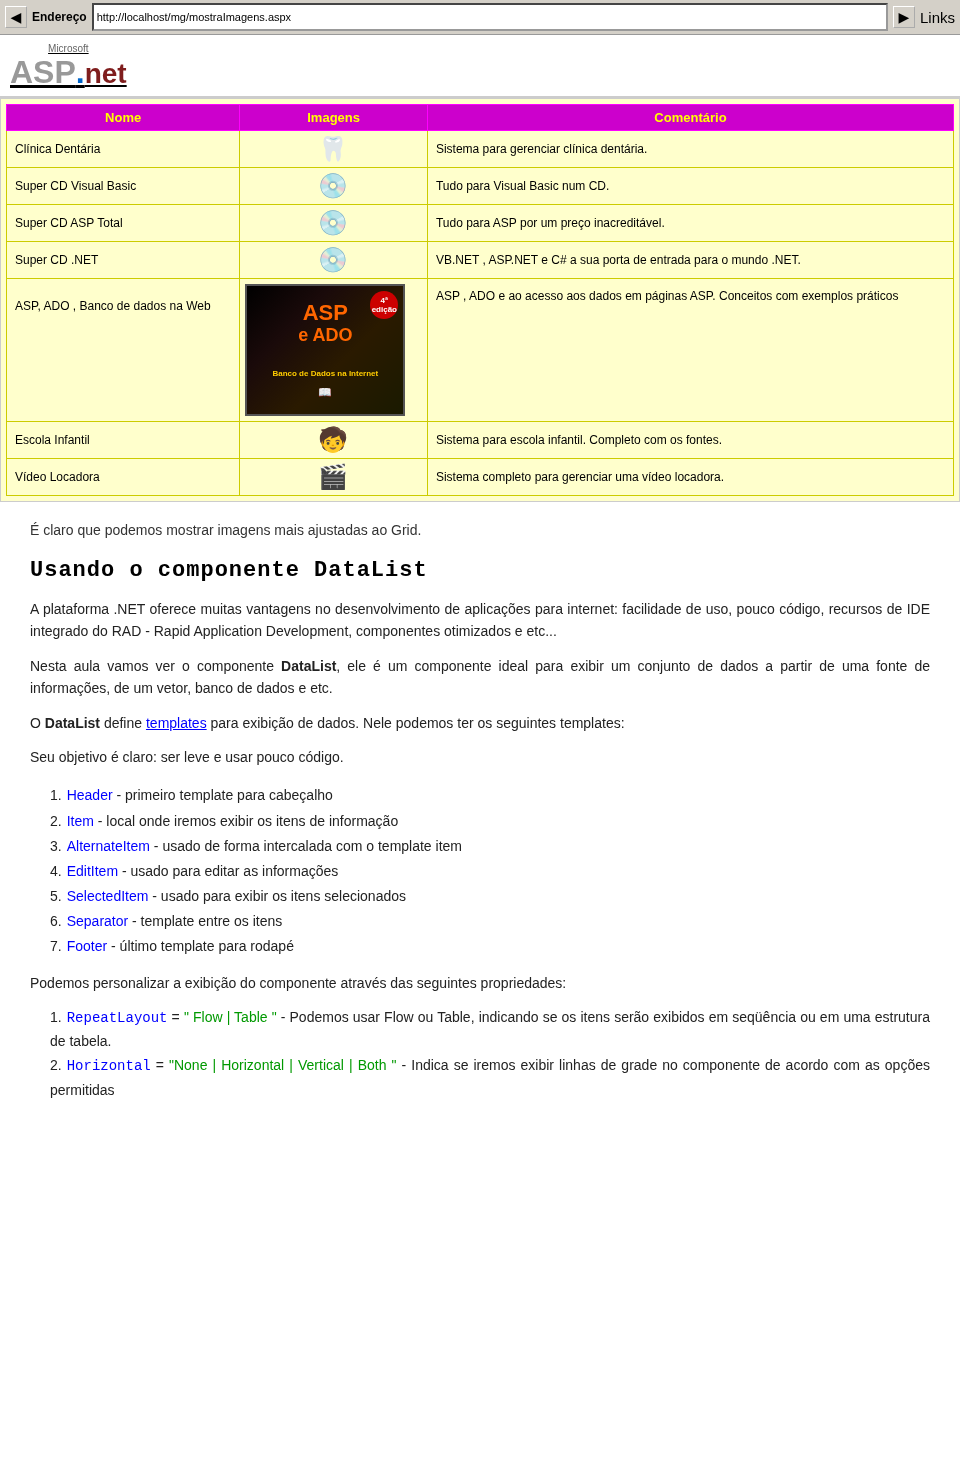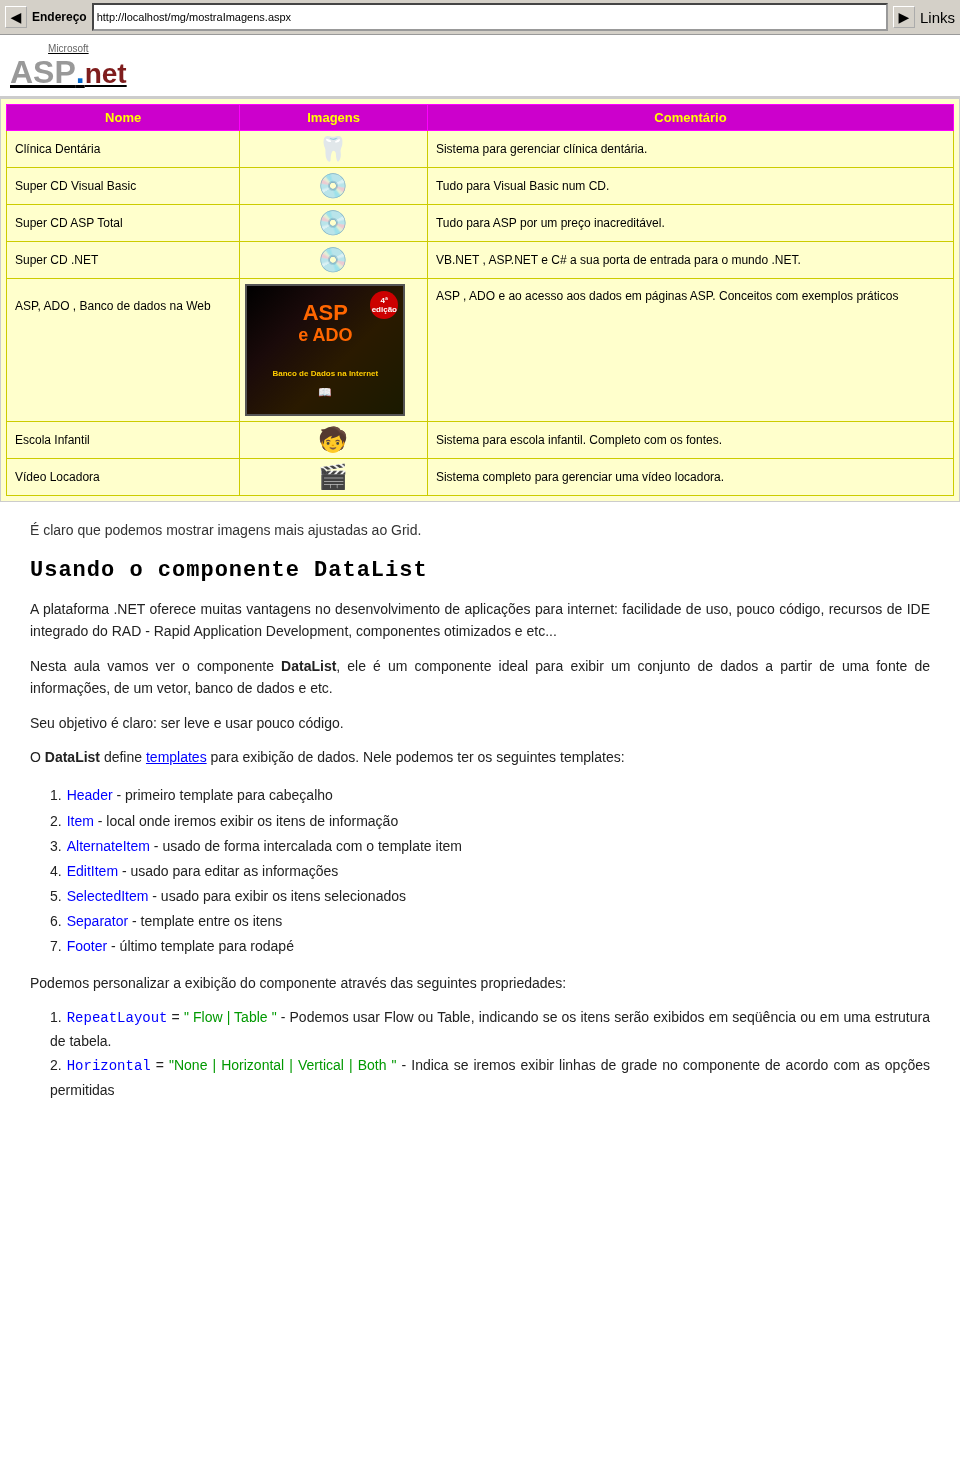--- a/index.html
+++ b/index.html
@@ -325,25 +325,25 @@
   <h2 class="section-title">Usando o componente DataList</h2>
 
   <p class="paragraph">
     <span>A plataforma .NET oferece muitas vantagens no desenvolvimento de aplicações para internet: facilidade de uso, pouco código, recursos de IDE integrado do RAD - Rapid Application Development, componentes otimizados e etc...</span>
   </p>
 
   <p class="paragraph">
     <span>Nesta aula vamos ver o componente </span><strong>DataList</strong><span>, ele é um componente ideal para exibir um conjunto de dados a partir de uma fonte de informações, de um vetor, banco de dados e etc.</span>
   </p>
 
-  <p class="paragraph">Seu objetivo é claro: ser leve e usar pouco código.</p>
-
   <p class="paragraph">
     <span>O </span><strong>DataList</strong><span> define </span><span class="highlight-link">templates</span><span> para exibição de dados. Nele podemos ter os seguintes templates:</span>
   </p>
+
+  <p class="paragraph">Seu objetivo é claro: ser leve e usar pouco código.</p>
 
   <ol class="templates-list" id="templates-list">
   <li><span class="item-num">1.</span><span class="item-name">Header</span><span> - primeiro template para cabeçalho</span></li>
       <li><span class="item-num">2.</span><span class="item-name">Item</span><span> - local onde iremos exibir os itens de informação</span></li>
       <li><span class="item-num">3.</span><span class="item-name">AlternateItem</span><span> - usado de forma intercalada com o template item</span></li>
       <li><span class="item-num">4.</span><span class="item-name">EditItem</span><span> - usado para editar as informações</span></li>
       <li><span class="item-num">5.</span><span class="item-name">SelectedItem</span><span> - usado para exibir os itens selecionados</span></li>
       <li><span class="item-num">6.</span><span class="item-name">Separator</span><span> - template entre os itens</span></li>
       <li><span class="item-num">7.</span><span class="item-name">Footer</span><span> - último template para rodapé</span></li>
     </ol>

